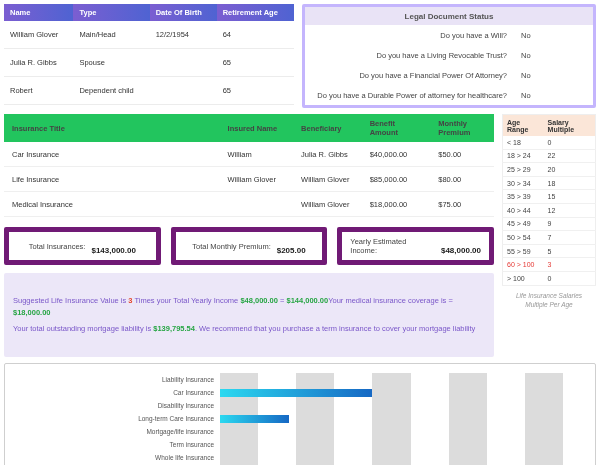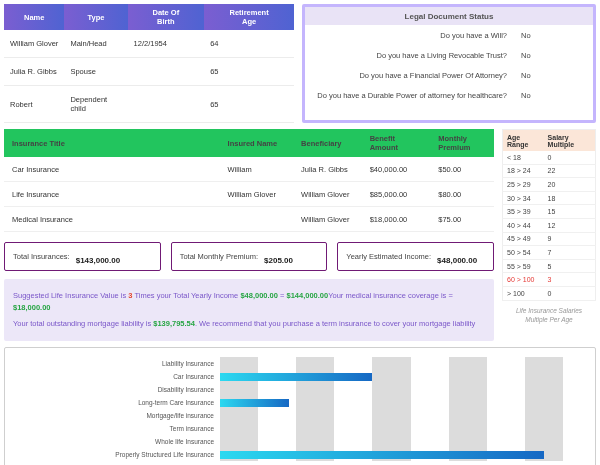--- a/index.html
+++ b/index.html
@@ -8,47 +8,47 @@
     width:600px;height:465px;
     font-family:"Liberation Sans",sans-serif;
     padding:4px;font-size:8px;color:#333;
   }
   
   .top-row{display:flex;gap:8px;}
   table{border-collapse:collapse;width:100%;}
   .members{width:290px;}
   .members th{
     background:linear-gradient(90deg,#7b5ed1,#4f63d2);
-    color:#fff;font-size:7.5px;text-align:center;padding:4px 20px;font-weight:bold;
+    color:#fff;font-size:7.5px;text-align:left;padding:4px 6px;font-weight:bold;
   }
   .members td{font-size:7.5px;padding:9px 6px;border-bottom:1px solid #ececec;}
   .legal{flex:1;border:3px solid #c4b5fd;border-radius:2px;overflow:hidden;}
   .legal-header{background:#e9e3f6;text-align:center;font-weight:bold;font-size:8px;padding:4.5px;color:#555;}
   .legal-row{display:flex;align-items:center;padding:5.5px 8px;font-size:7.5px;}
   .legal-q{flex:1;text-align:right;color:#444;}
   .legal-a{width:78px;text-align:left;padding-left:14px;color:#444;}
   
   .mid-row{display:flex;gap:8px;margin-top:6px;}
   .mid-left{flex:1;min-width:0;}
   .ins-table th{background:#22c55e;font-size:7.5px;text-align:left;padding:5px 8px;color:#444;font-weight:bold;}
   .ins-table td{font-size:7.5px;padding:7.5px 8px;border-bottom:1px solid #efefef;}
   .ins-table th:nth-child(1),.ins-table td:nth-child(1){width:44%;}
   .ins-table th:nth-child(2),.ins-table td:nth-child(2){width:15%;}
   .ins-table th:nth-child(3),.ins-table td:nth-child(3){width:14%;margin-left:36px;}
   .ins-table th:nth-child(4),.ins-table td:nth-child(4){width:14%;}
   .ins-table th:nth-child(5),.ins-table td:nth-child(5){width:13%;}
   .totals-row{display:flex;gap:10px;margin-top:10px;}
   .total-box{
-    flex:1;border:1px solid #701a75;border-radius:2px;padding:5px 8px;
-    display:flex;align-items:center;justify-content:flex-start;gap:6px;font-size:7.5px;color:#444;
+    flex:1;border:5px solid #701a75;border-radius:2px;padding:5px 8px;
+    display:flex;align-items:center;justify-content:center;gap:6px;font-size:7.5px;color:#444;
   }
   .total-box b{font-size:8px;color:#1b1b1b;margin-top:8px;}
   .suggestion{
     margin-top:8px;background:#ece7f8;border-radius:2px;
-    padding:11px 9px;font-size:7.5px;color:#7a57c9;line-height:1.65;
+    padding:22px 9px;font-size:7.5px;color:#7a57c9;line-height:1.65;
   }
   .suggestion .line3{margin-top:3px;}
   .money{color:#27a544;font-weight:bold;}
   .times{color:#e4472e;font-weight:bold;}
   
   .age-col{width:94px;}
   .age-table{border:1px solid #eee;}
   .age-table th{background:#fbe6d8;font-size:7px;padding:3.5px 4px;text-align:left;color:#333;font-weight:bold;}
   .age-table td{font-size:7px;padding:2.8px 4px;border-bottom:1px solid #f0f0f0;color:#444;}
   .age-table tr.red td{color:#e53935;}

